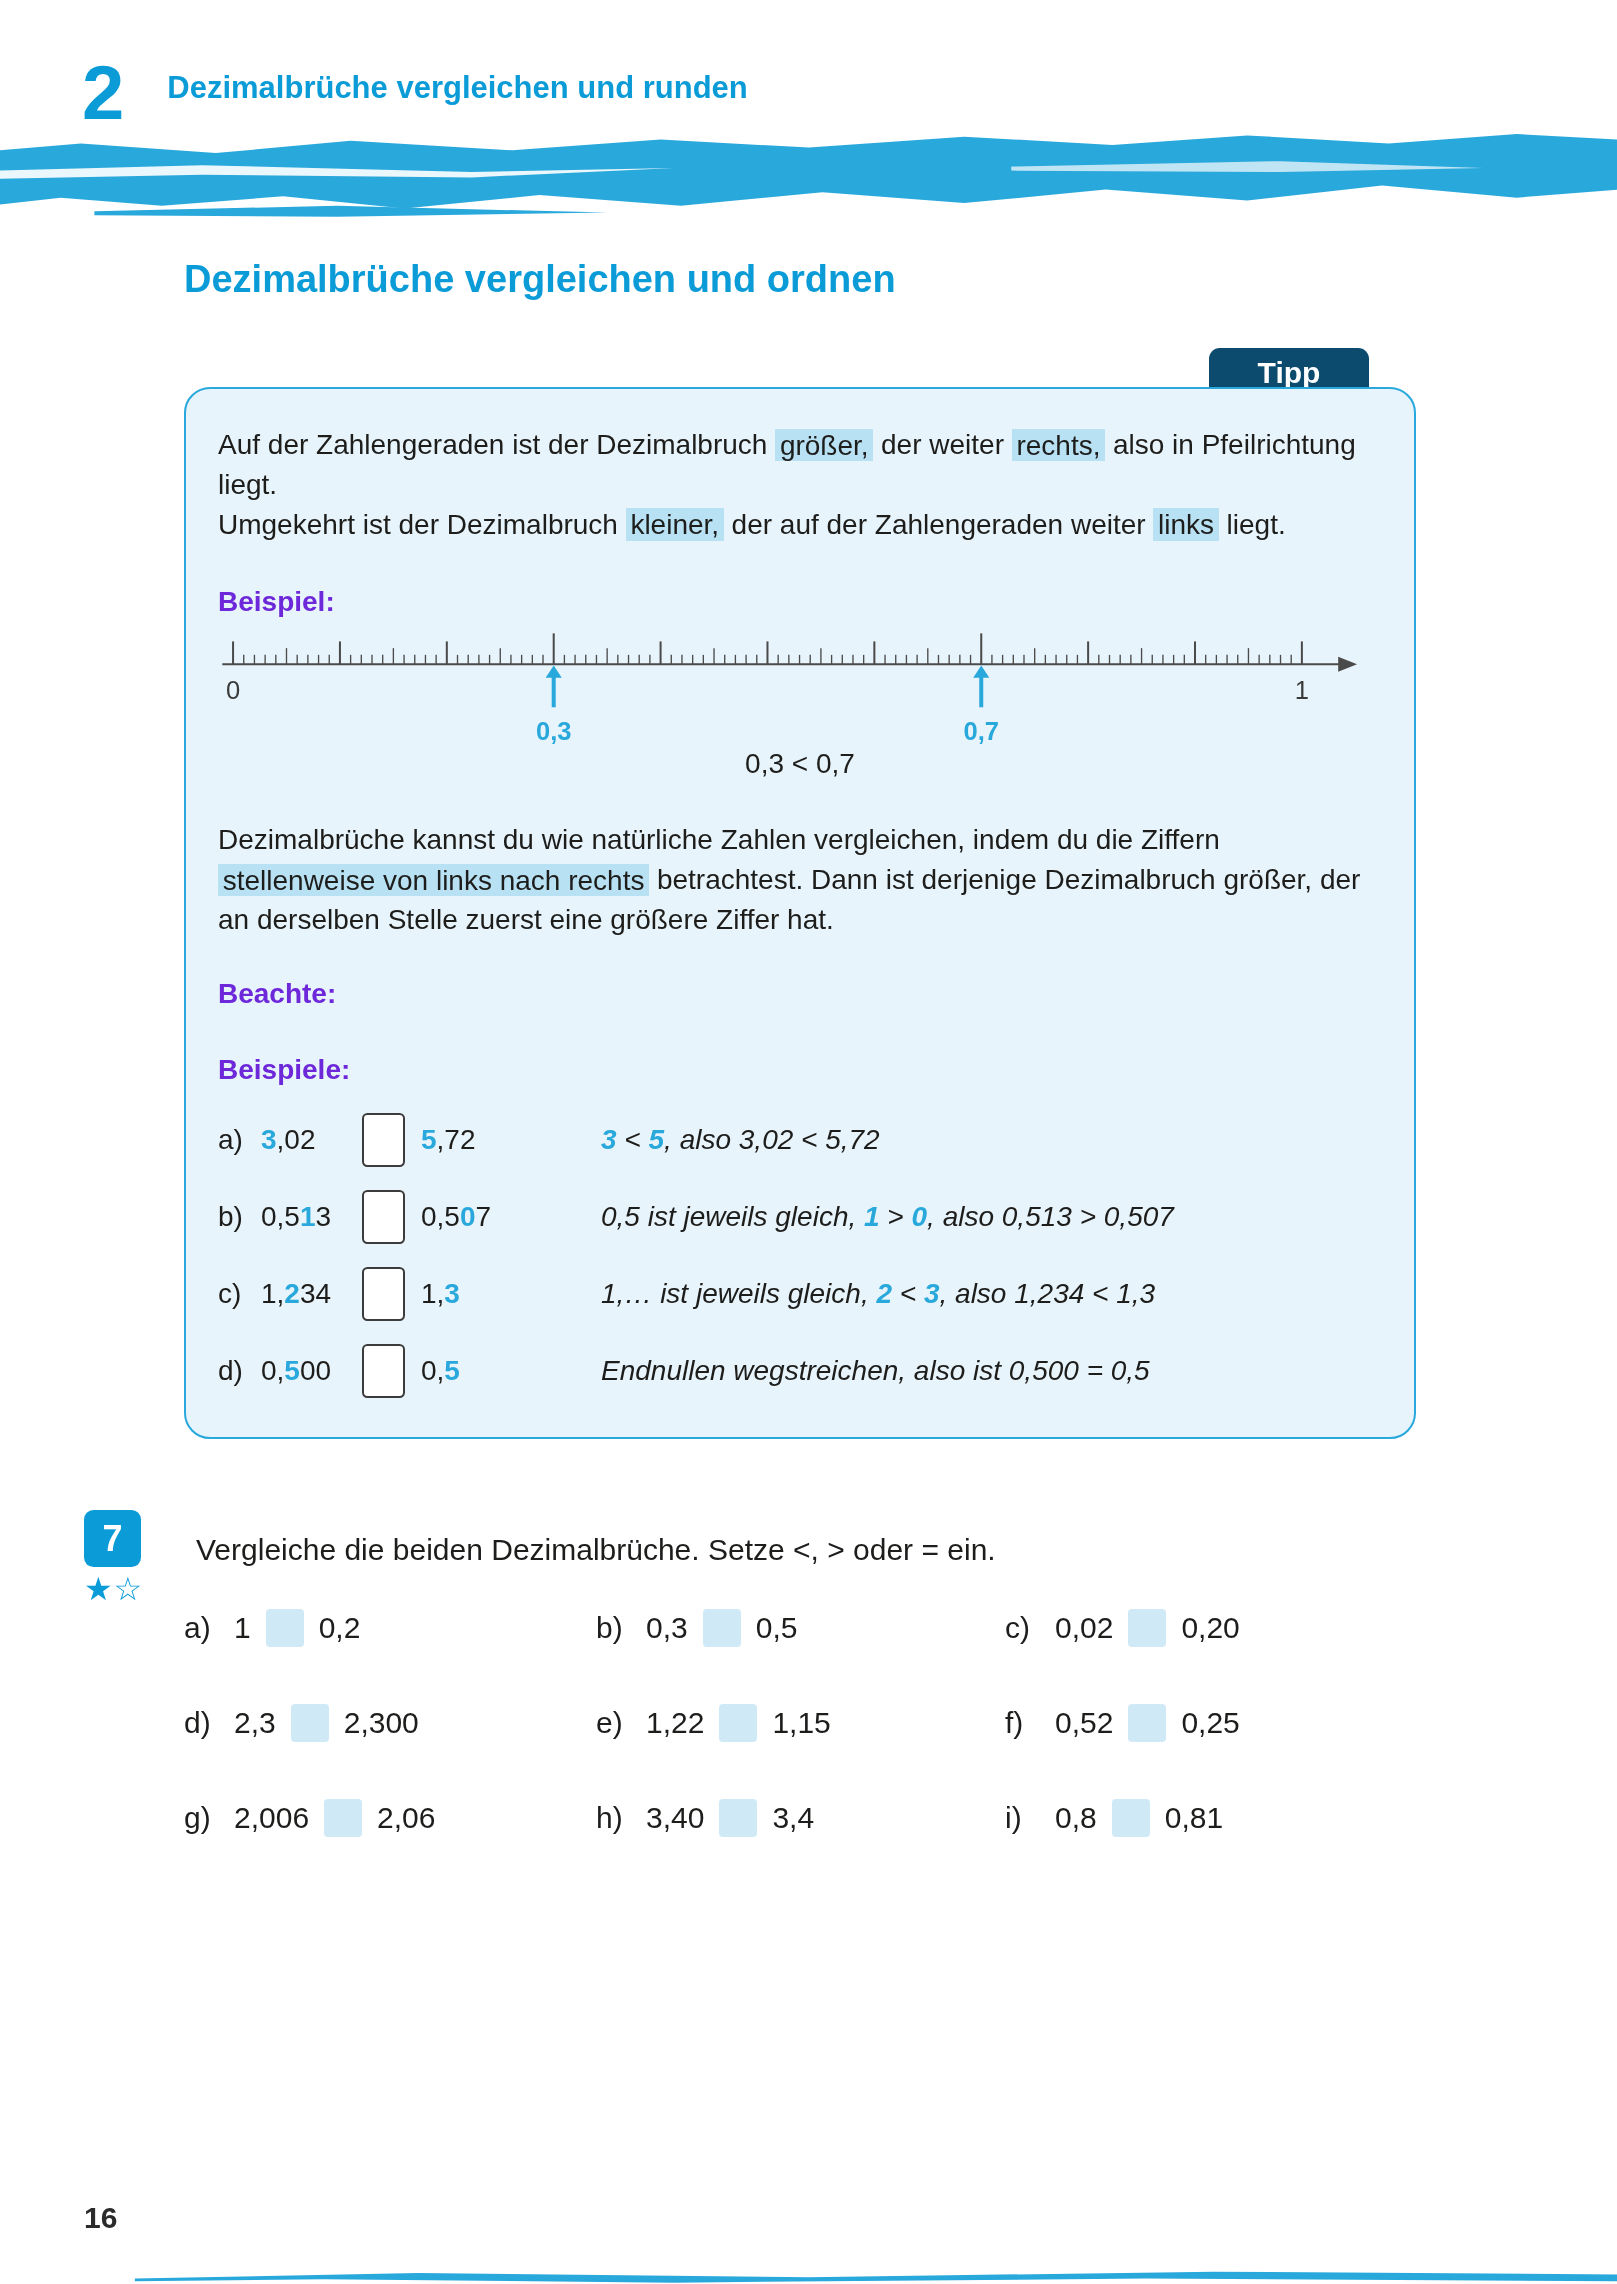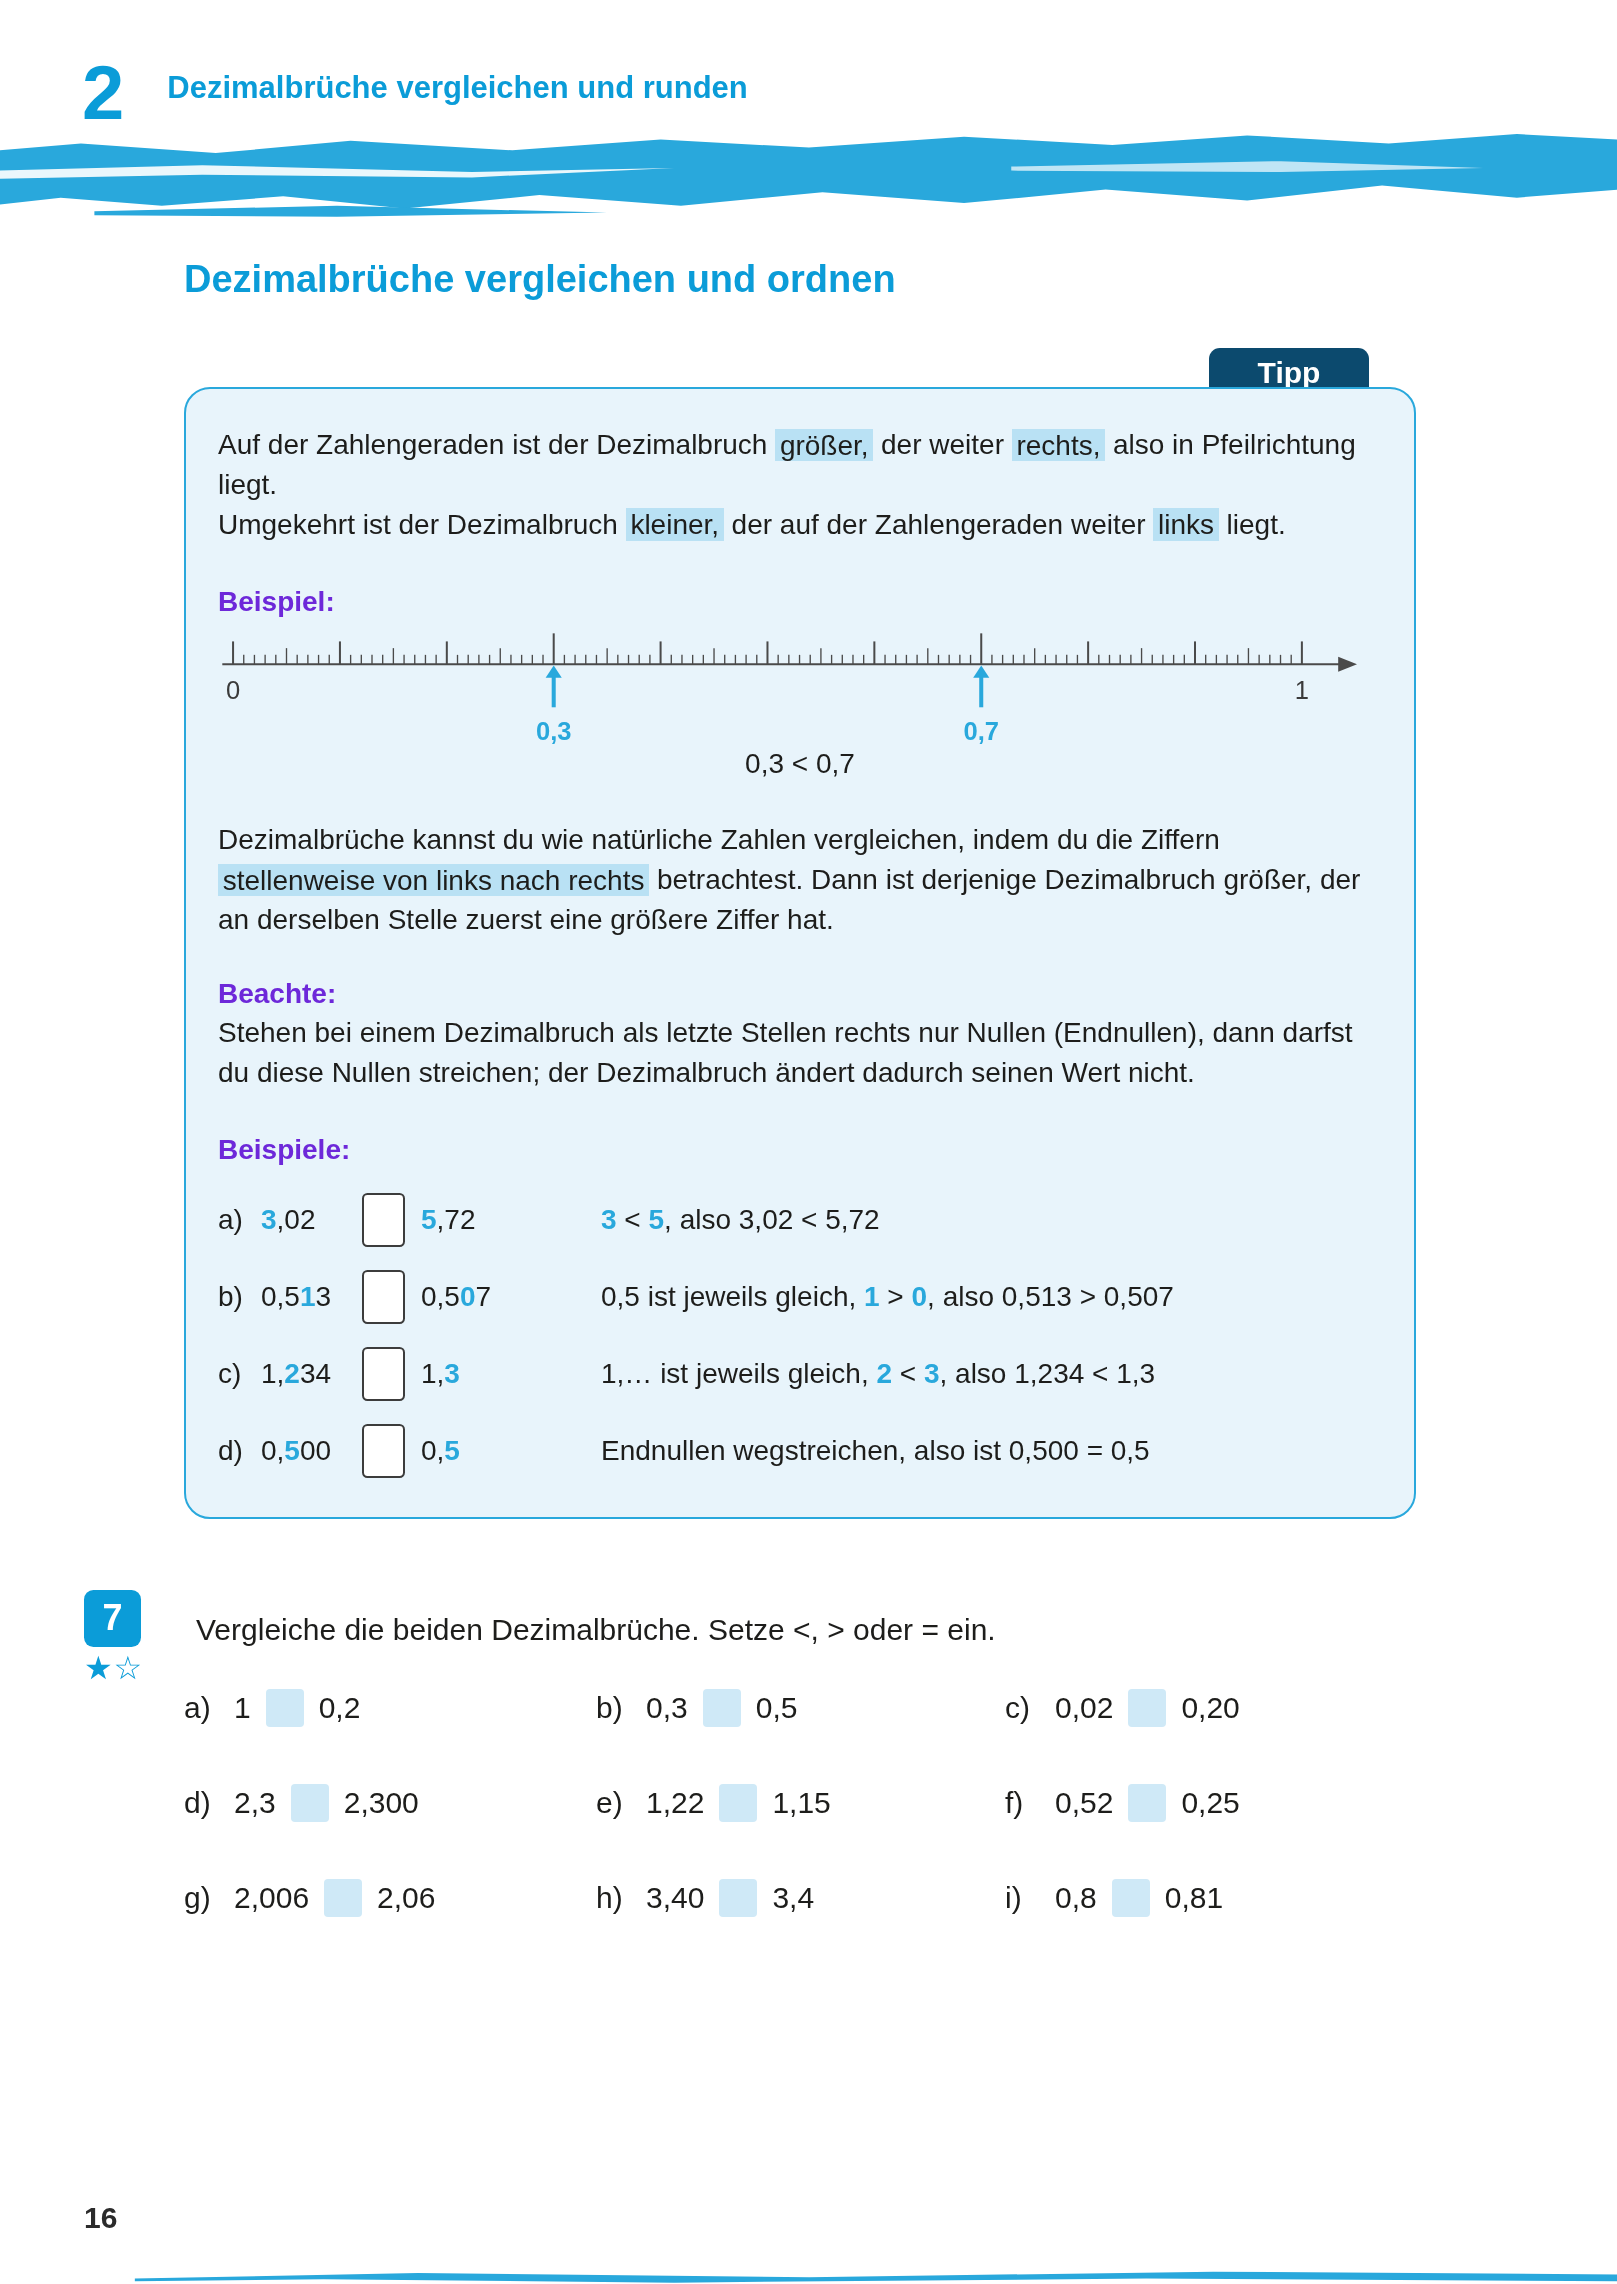--- a/index.html
+++ b/index.html
@@ -41,21 +41,21 @@
   .p3{margin-top:37px !important;}
   .numberline{display:block;width:1146px;height:121px;margin-top:10.8px;}
   .compare{text-align:center;margin-top:-9.4px !important;}
   
   .examples{margin-top:15px;}
   .ex-row{display:flex;align-items:center;margin-top:23px;font-size:28px;}
   .ex-lab{width:43px;flex:0 0 auto;}
   .ex-left{width:101px;flex:0 0 auto;}
   .ex-box{flex:0 0 auto;width:39px;height:50px;background:#ffffff;border:2px solid #3c3c3c;border-radius:5.4px;margin-right:16px;}
   .ex-right{width:142px;flex:0 0 auto;}
-  .ex-expl{margin-left:38px;white-space:nowrap;}
+  .ex-expl{margin-left:38px;white-space:nowrap;font-style:italic;}
   .cy{color:#29a8dc;font-weight:bold;}
   
   .task{display:flex;margin:71px 0 0 84px;}
   .task-side{width:100px;flex:0 0 auto;}
   .badge{width:57px;height:57px;background:#0b9cd8;border-radius:9.4px;color:#fff;
          font-size:36px;font-weight:bold;display:flex;align-items:center;justify-content:center;}
   .stars{margin-top:5.4px;font-size:32px;color:#0b9cd8;letter-spacing:0.7px;line-height:1;}
   .task-title{margin:12px;padding-top:10.8px;font-size:30px;font-weight:normal;}
   .ex-grid{margin-top:42px;display:grid;grid-template-columns:412px 409px 1fr;row-gap:57px;font-size:30px;}
   .q{display:flex;align-items:center;gap:15px;}
@@ -209,21 +209,20 @@
             <line x1="1133" y1="112" x2="1133" y2="66" stroke="#29a8dc" stroke-width="6"></line>
             <polygon points="1121,68 1145,68 1133,50" fill="#29a8dc"></polygon>
             <text x="1133" y="160" text-anchor="middle" fill="#29a8dc" font-size="38" font-weight="bold">0,7</text>
           </g>
         </svg>
       <p class="compare">0,3 &lt; 0,7</p>
 
       <p class="p3"><span>Dezimalbrüche kannst du wie natürliche Zahlen vergleichen, indem du die Ziffern </span><span class="hl">stellenweise von links nach rechts</span><span> betrachtest. Dann ist derjenige Dezimalbruch größer, der an derselben Stelle zuerst eine größere Ziffer hat.</span></p>
 
       <p class="lab lab-beachte">Beachte:</p>
-      <p>Stehen bei einem Dezimalbruch als letzte Stellen rechts nur Nullen (Endnullen), dann darfst du diese Nullen streichen; der Dezimalbruch ändert dadurch seinen Wert nicht.</p>
 
       <p class="lab lab-beispiele">Beispiele:</p>
 
       <div class="examples">
           <div class="ex-row">
             <span class="ex-lab">a)</span>
             <span class="ex-left"><span class="cy">3</span><span>,02</span></span>
             <span class="ex-box"></span>
             <span class="ex-right"><span class="cy">5</span><span>,72</span></span>
             <span class="ex-expl"><span class="cy">3</span><span> &lt; </span><span class="cy">5</span><span>,  also  3,02 &lt; 5,72</span></span>

